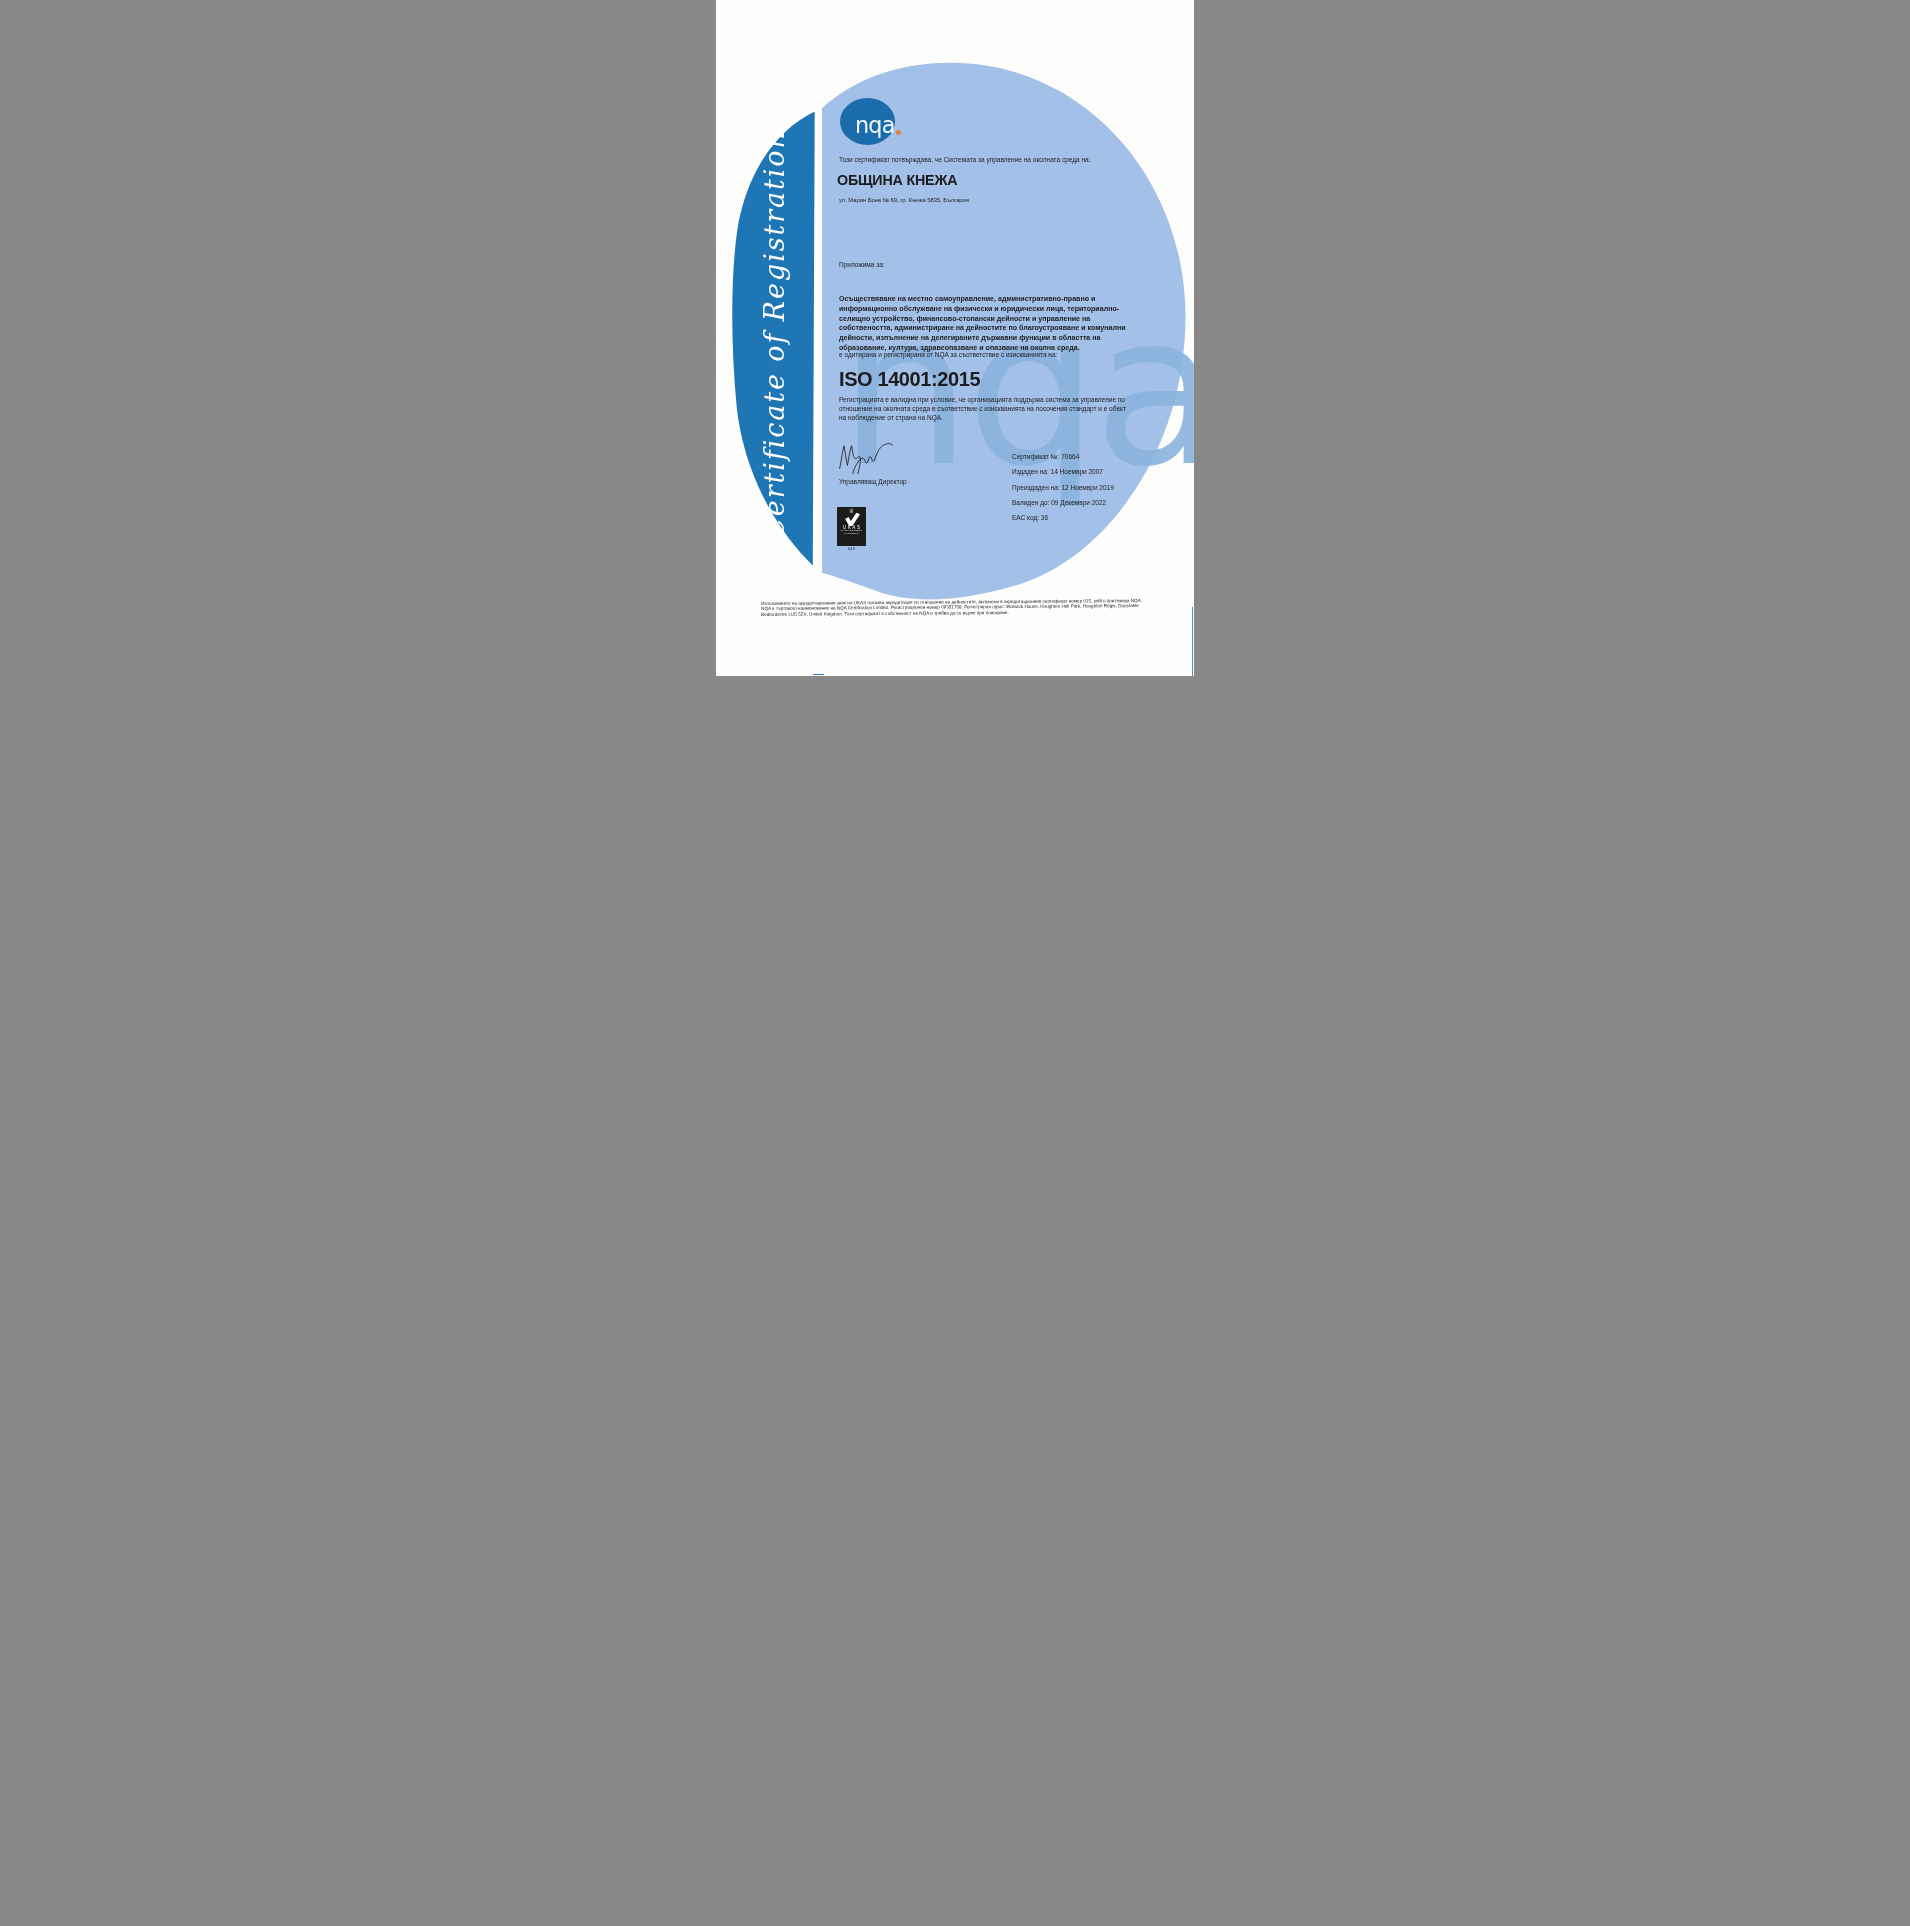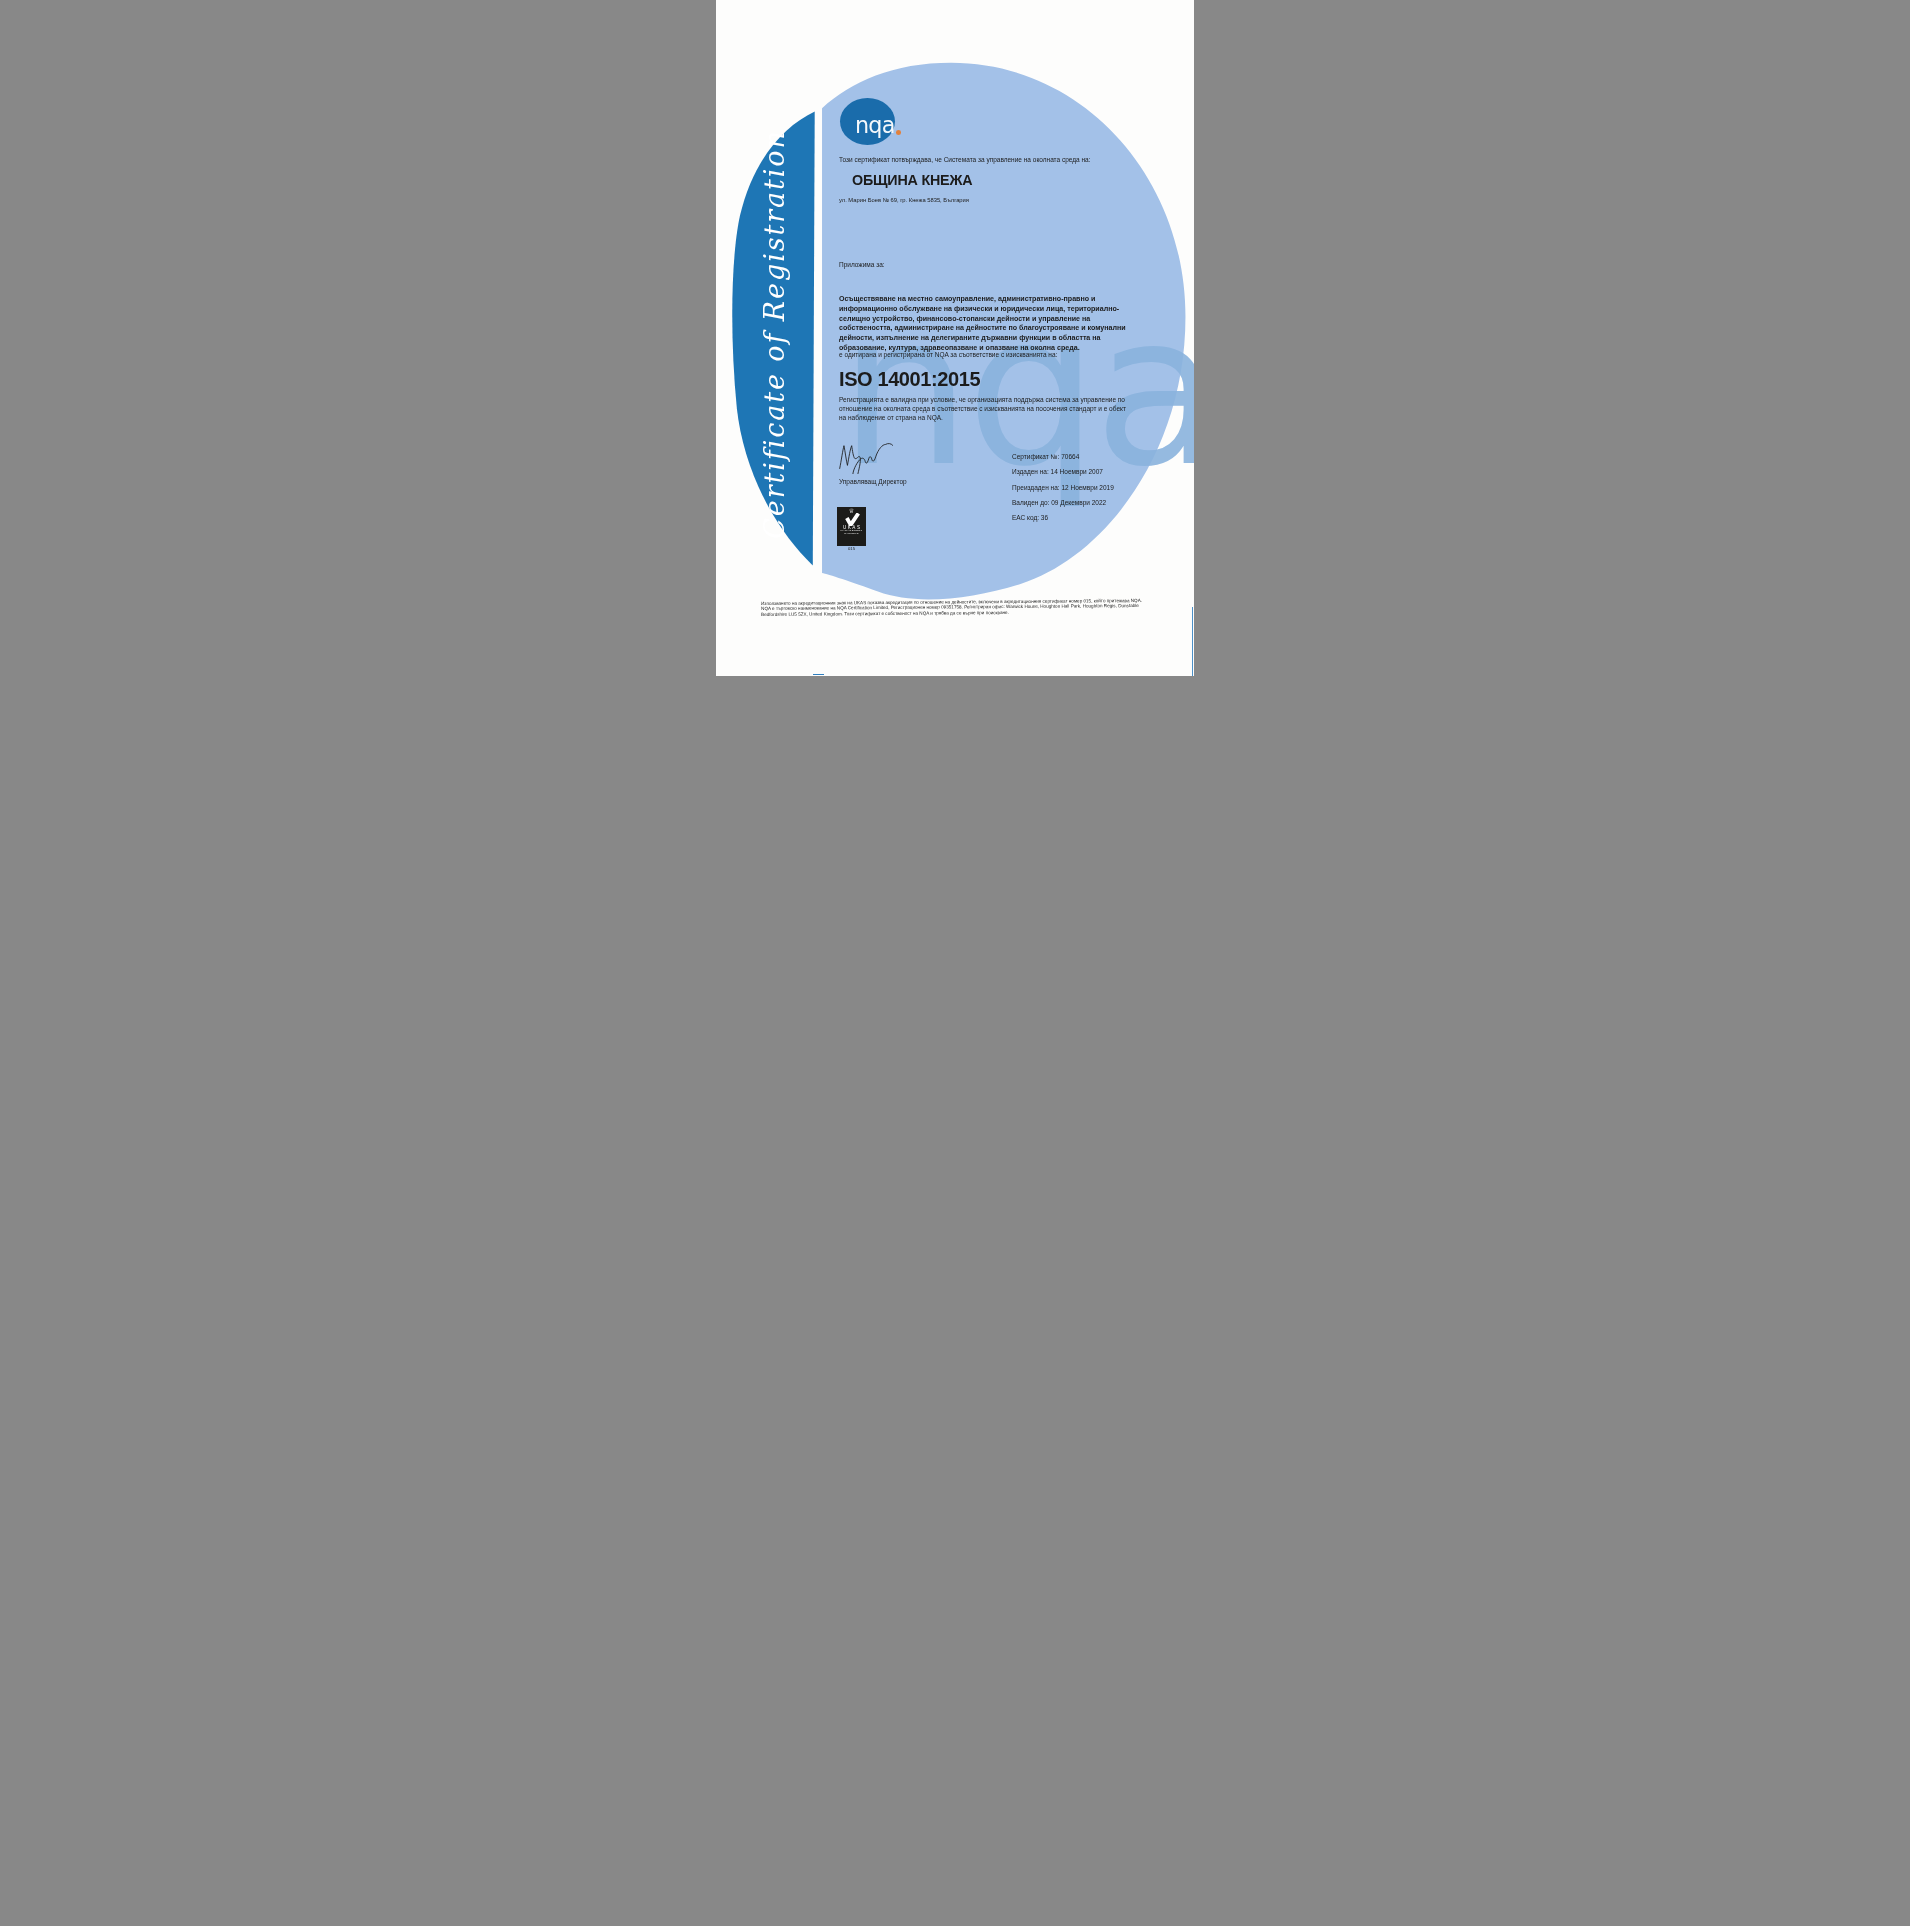--- a/index.html
+++ b/index.html
@@ -59,21 +59,21 @@
     color:#f4f8fb;
   }
   .logo-dot{
     position:absolute;left:180px;top:130px;width:5px;height:4.6px;
     background:var(--accent-orange);
     border-radius:50%;
   }
 
   .txt{position:absolute;white-space:pre-line;}
   .intro        {left:123px;top:156px;font-size:6.5px;line-height:8.5px;}
-  .org-name     {left:136px;top:173px;font-size:14.3px;line-height:15.4px;font-weight:bold;letter-spacing:-0.2px;}
+  .org-name     {left:121px;top:173px;font-size:14.3px;line-height:15.4px;font-weight:bold;letter-spacing:-0.2px;}
   .address      {left:123px;top:197px;font-size:5.8px;line-height:7.7px;}
   .applicable   {left:123px;top:261px;font-size:6.5px;line-height:8.5px;}
   .scope        {left:123px;top:295px;font-size:7.1px;line-height:9.8px;font-weight:bold;width:308px;}
   .audited      {left:123px;top:351px;font-size:6.5px;line-height:8.5px;}
   .standard     {left:123px;top:371px;font-size:20px;line-height:17.7px;font-weight:bold;letter-spacing:-0.4px;}
   .validity     {left:123px;top:396px;font-size:6.5px;line-height:8.9px;width:312px;}
   .details      {left:296px;top:445px;font-size:6.5px;line-height:7.7px;}
   .signatory    {left:123px;top:478px;font-size:6.5px;line-height:8.5px;}
 
   .signature-svg{position:absolute;left:121px;top:439px;}

